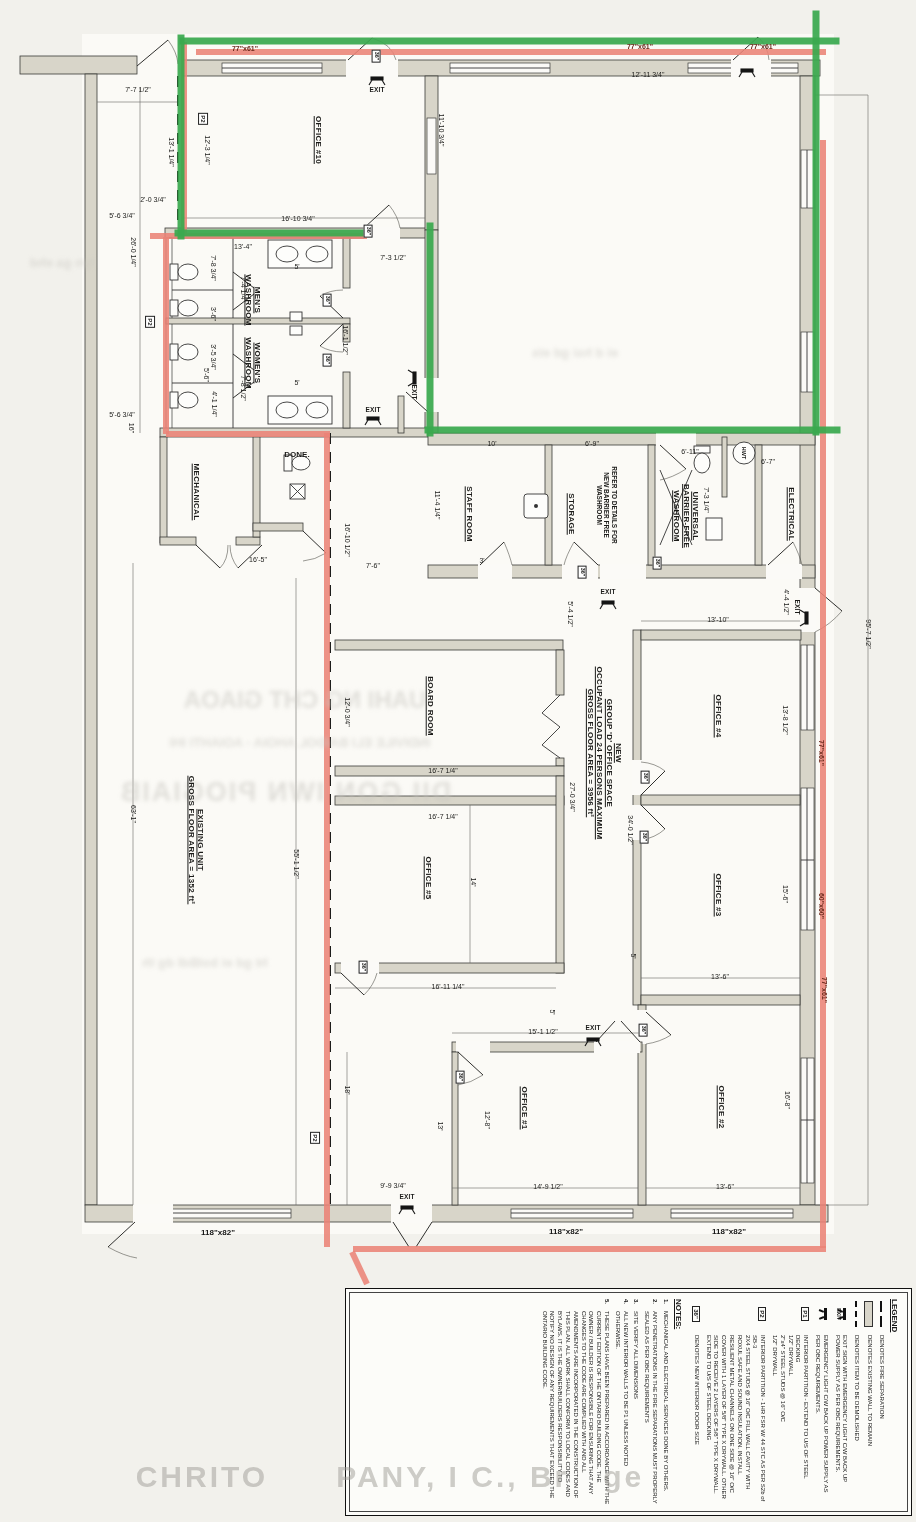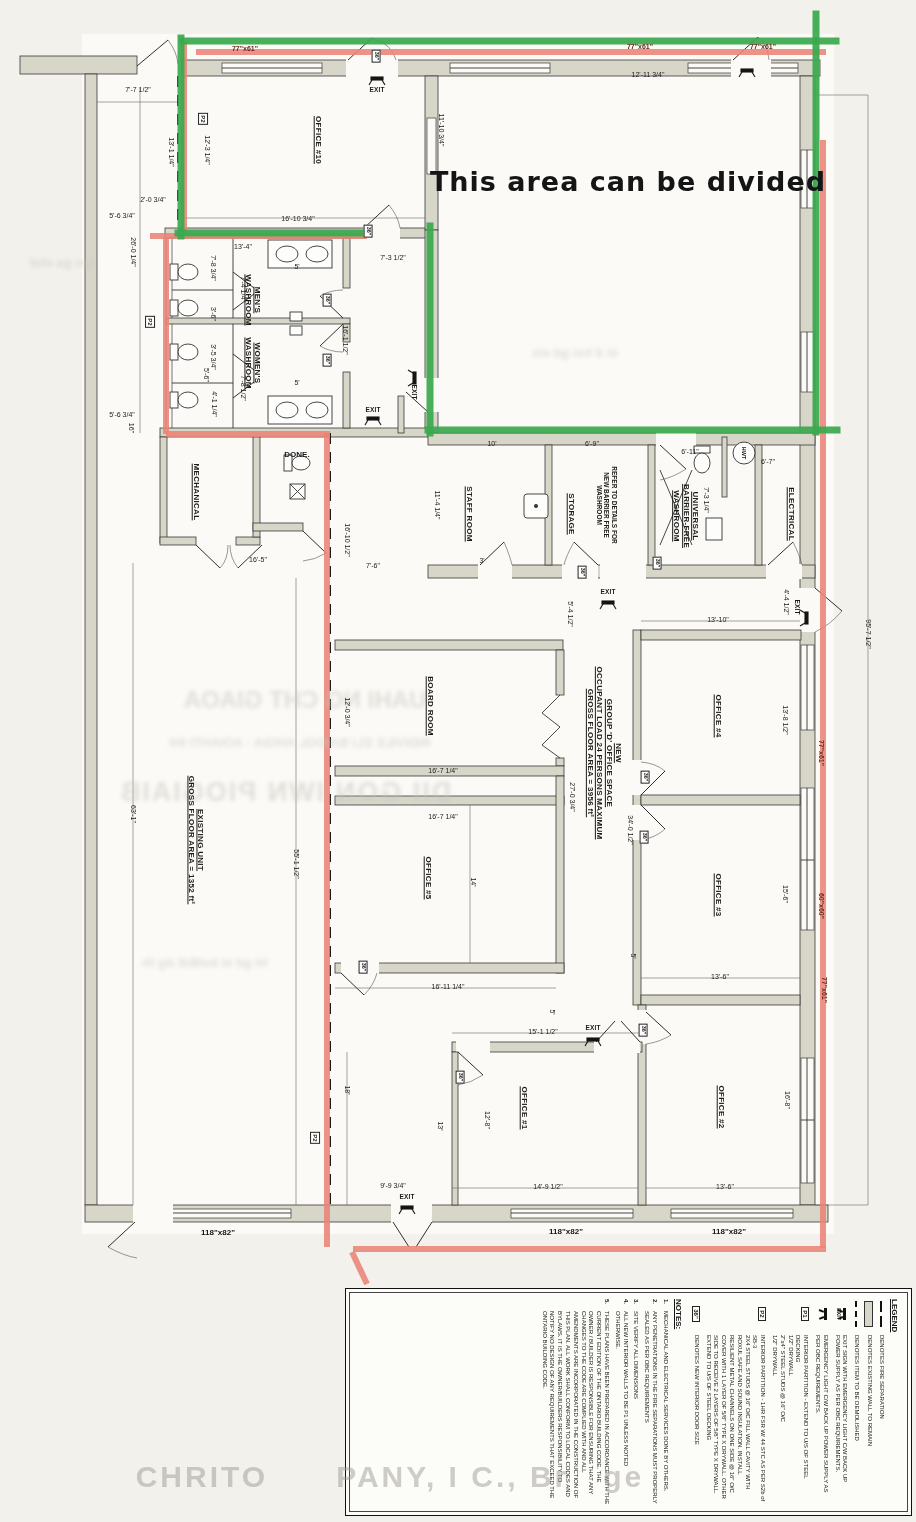--- a/index.html
+++ b/index.html
@@ -483,21 +483,20 @@
     <div class="lab v box36" style="left: 657px; top: 563px;">36"</div>
     <div class="lab v box36" style="left: 645px; top: 777px;">36"</div>
     <div class="lab v box36" style="left: 644px; top: 837px;">36"</div>
     <div class="lab v box36" style="left: 363px; top: 967px;">36"</div>
     <div class="lab v box36" style="left: 460px; top: 1077px;">36"</div>
     <div class="lab v box36" style="left: 643px; top: 1030px;">36"</div>
     <div class="lab v pbox" style="left: 203px; top: 119px;">P2</div>
     <div class="lab v pbox" style="left: 150px; top: 322px;">P2</div>
     <div class="lab v pbox" style="left: 315px; top: 1138px;">P2</div>
 
-  <div id="divided-note">This area can be divided</div>
 
   <div id="watermark">CHRITO      PANY, I C., Br   ge</div>
 
   <div id="legend">
     <div class="ltitle">LEGEND</div>
     <div class="litem">
         <span class="sym sym-fire">
           <i class="glyph"></i>
         </span>
         <span class="ltext">DENOTES  FIRE SEPARATION</span>

